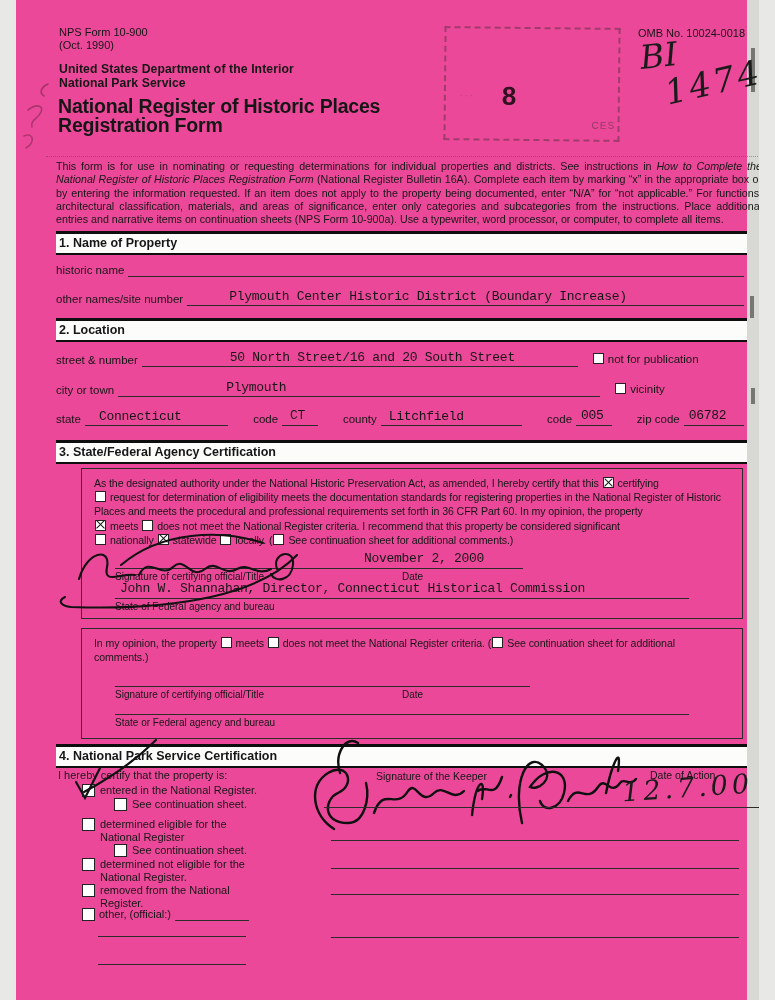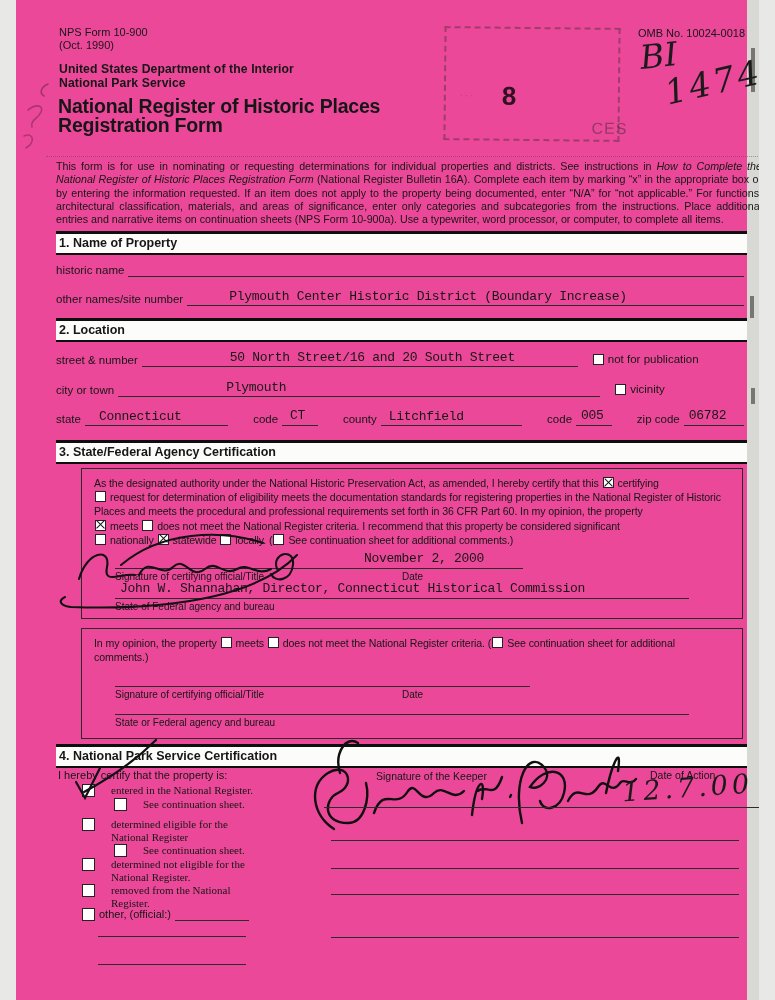--- a/index.html
+++ b/index.html
@@ -9,57 +9,57 @@
   .scan-edge{position:absolute;right:0;top:0;width:12px;height:1000px;background:#d8d8d5;}
   .edge-mark{position:absolute;width:4px;background:#777672;}
   
   .tiny{position:absolute;font-size:11px;line-height:12px;}
   .dept{position:absolute;font-size:12.2px;font-weight:bold;letter-spacing:.1px;}
   .big-title{position:absolute;font-size:19.5px;font-weight:bold;letter-spacing:-.2px;}
   .faint-rule{position:absolute;left:30px;top:156px;width:722px;border-top:1.5px dotted rgba(70,70,70,.45);}
   .stamp{position:absolute;left:428px;top:27px;width:172px;height:110px;
          border:2px dashed rgba(40,40,40,.38);transform:rotate(.6deg);}
   .stamp-digit{position:absolute;left:56px;top:52px;font-size:26px;font-weight:bold;color:rgba(5,5,5,.82);}
-  .stamp-frag{position:absolute;left:146px;top:90px;font-size:16px;color:rgba(40,40,40,.45);letter-spacing:1px;}
+  .stamp-frag{position:absolute;left:146px;top:90px;font-size:10px;color:rgba(40,40,40,.45);letter-spacing:1px;}
   .stamp-smudge{position:absolute;left:14px;top:62px;font-size:9px;color:rgba(40,40,40,.3);letter-spacing:2px;}
   .hand{font-family:"DejaVu Serif",serif;font-style:italic;color:#1b1b1b;}
   .hand-bi{position:absolute;left:624px;top:36px;font-size:33px;transform:rotate(-6deg);}
   .hand-num{position:absolute;left:648px;top:62px;font-size:34px;letter-spacing:3px;transform:rotate(-13deg);}
   
   .instructions{position:absolute;left:40px;top:160px;width:706px;font-size:10.7px;line-height:13.3px;text-align:justify;}
   .instructions i{font-style:italic;}
   
   .sbar{position:absolute;left:40px;width:688px;border-top:3px solid #0e0e0e;border-bottom:2.5px solid #0e0e0e;
         font-size:12.5px;font-weight:bold;padding:2px 0 3px 3px;background:#fcfcfa;}
   
   .row{position:absolute;display:flex;align-items:flex-end;font-size:11.5px;}
   .lbl{white-space:nowrap;padding:0 4px 1px 0;}
   .lbl-m{white-space:nowrap;padding:0 4px 1px 6px;margin-left:19px;}
   .fill{border-bottom:1.4px solid #2b2b2b;height:16px;position:relative;}
   .grow{flex:1;}
   .typed{font-family:"Liberation Mono","DejaVu Sans Mono",monospace;font-size:13px;letter-spacing:-.3px;white-space:nowrap;}
-  .tail{display:flex;align-items:flex-end;white-space:nowrap;margin-left:14px;padding-bottom:2px;}
+  .tail{display:flex;align-items:flex-start;white-space:nowrap;margin-left:14px;padding-bottom:2px;}
   
   .cb{display:inline-block;width:9px;height:9px;border:1.2px solid #222;background:#fff;
       position:relative;vertical-align:-1px;margin:0 4px 0 1px;flex:none;}
   .cb4{width:11px;height:11px;vertical-align:-2px;}
   .cb.checked::before,.cb.checked::after{content:"";position:absolute;left:-1px;top:3.5px;width:11px;height:1.3px;background:#141414;}
   .cb.checked::before{transform:rotate(45deg);}
   .cb.checked::after{transform:rotate(-45deg);}
   
   .certbox{position:absolute;left:65px;width:660px;border:1.5px solid #2b2b2b;}
   .certbox .para{position:absolute;left:12px;top:7px;width:636px;font-size:10.6px;line-height:14.2px;letter-spacing:-.1px;}
   .abs{position:absolute;}
   .sigline{position:absolute;border-bottom:1.3px solid #2b2b2b;}
   .small-lbl{position:absolute;font-size:10px;white-space:nowrap;}
   
   .cert4{position:absolute;left:40px;top:766px;width:690px;height:230px;font-size:11px;}
   .c4item{position:absolute;display:flex;align-items:flex-start;line-height:12.5px;}
   .c4item .cb4{margin-top:0;}
-  .c4txt{width:168px;margin-left:12px;font-family:Liberation Serif, serif;}
+  .c4txt{width:168px;margin-left:1px;}
   .hand-date{position:absolute;left:566px;top:6px;font-size:27px;letter-spacing:4px;transform:rotate(-4deg);white-space:nowrap;}
   svg.scribble{position:absolute;overflow:visible;pointer-events:none;}
   .pencil{position:absolute;left:2px;top:82px;}
 </style>
 </head>
 <body>
 
 <div class="page">
 
   <div class="scan-edge"></div>

